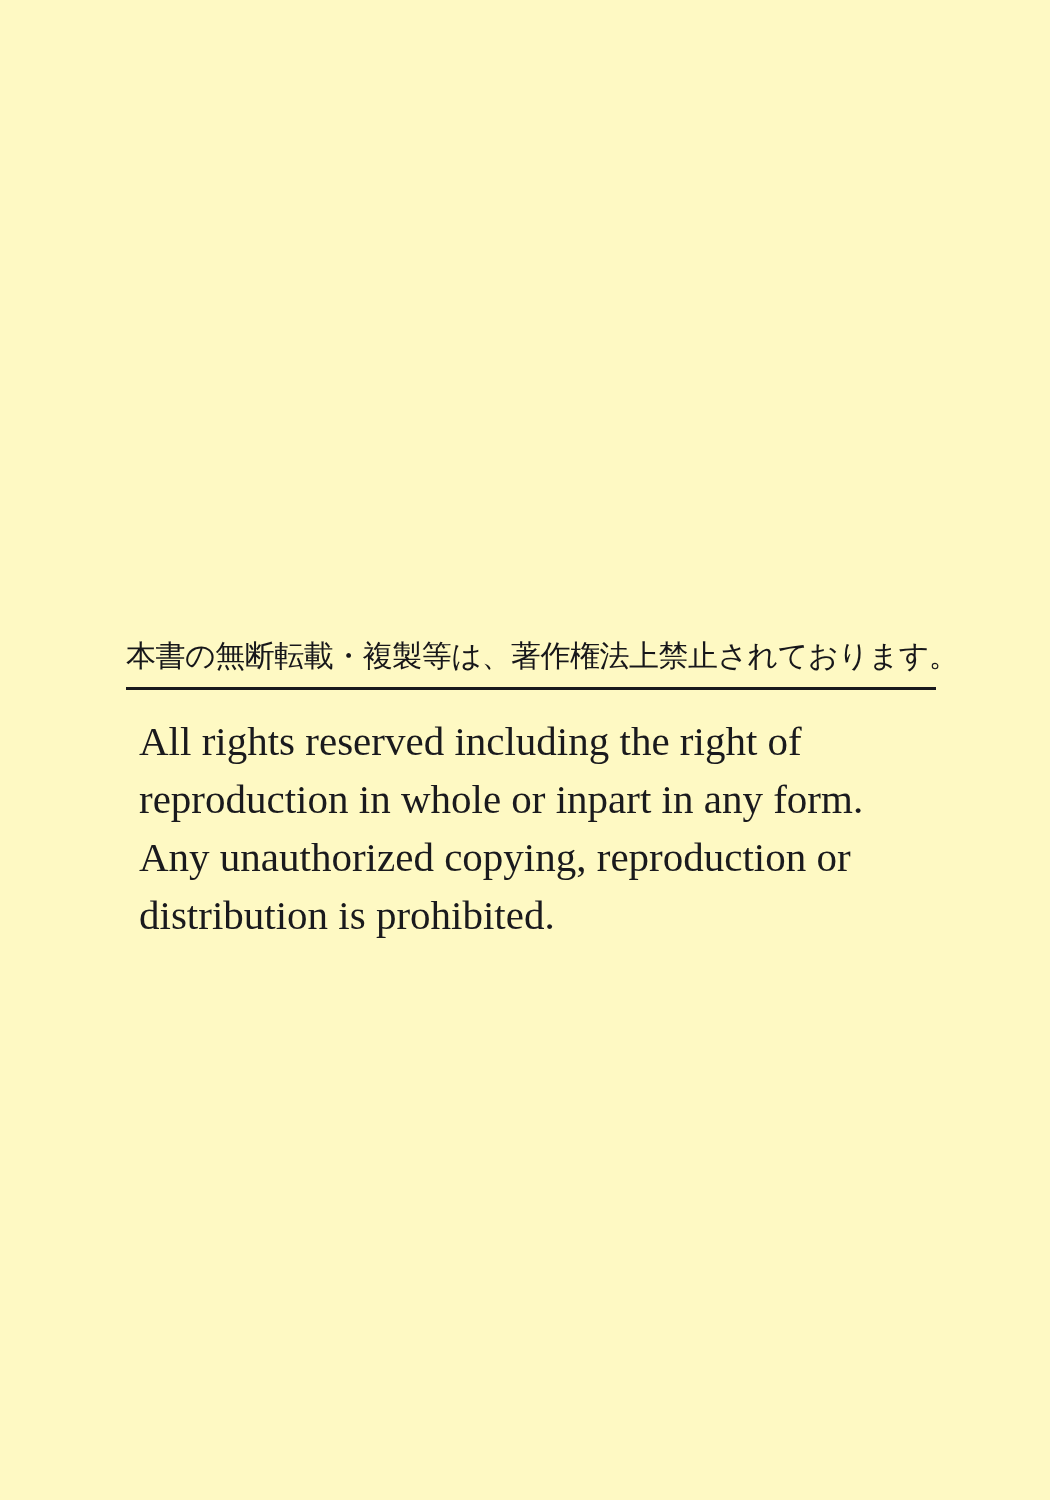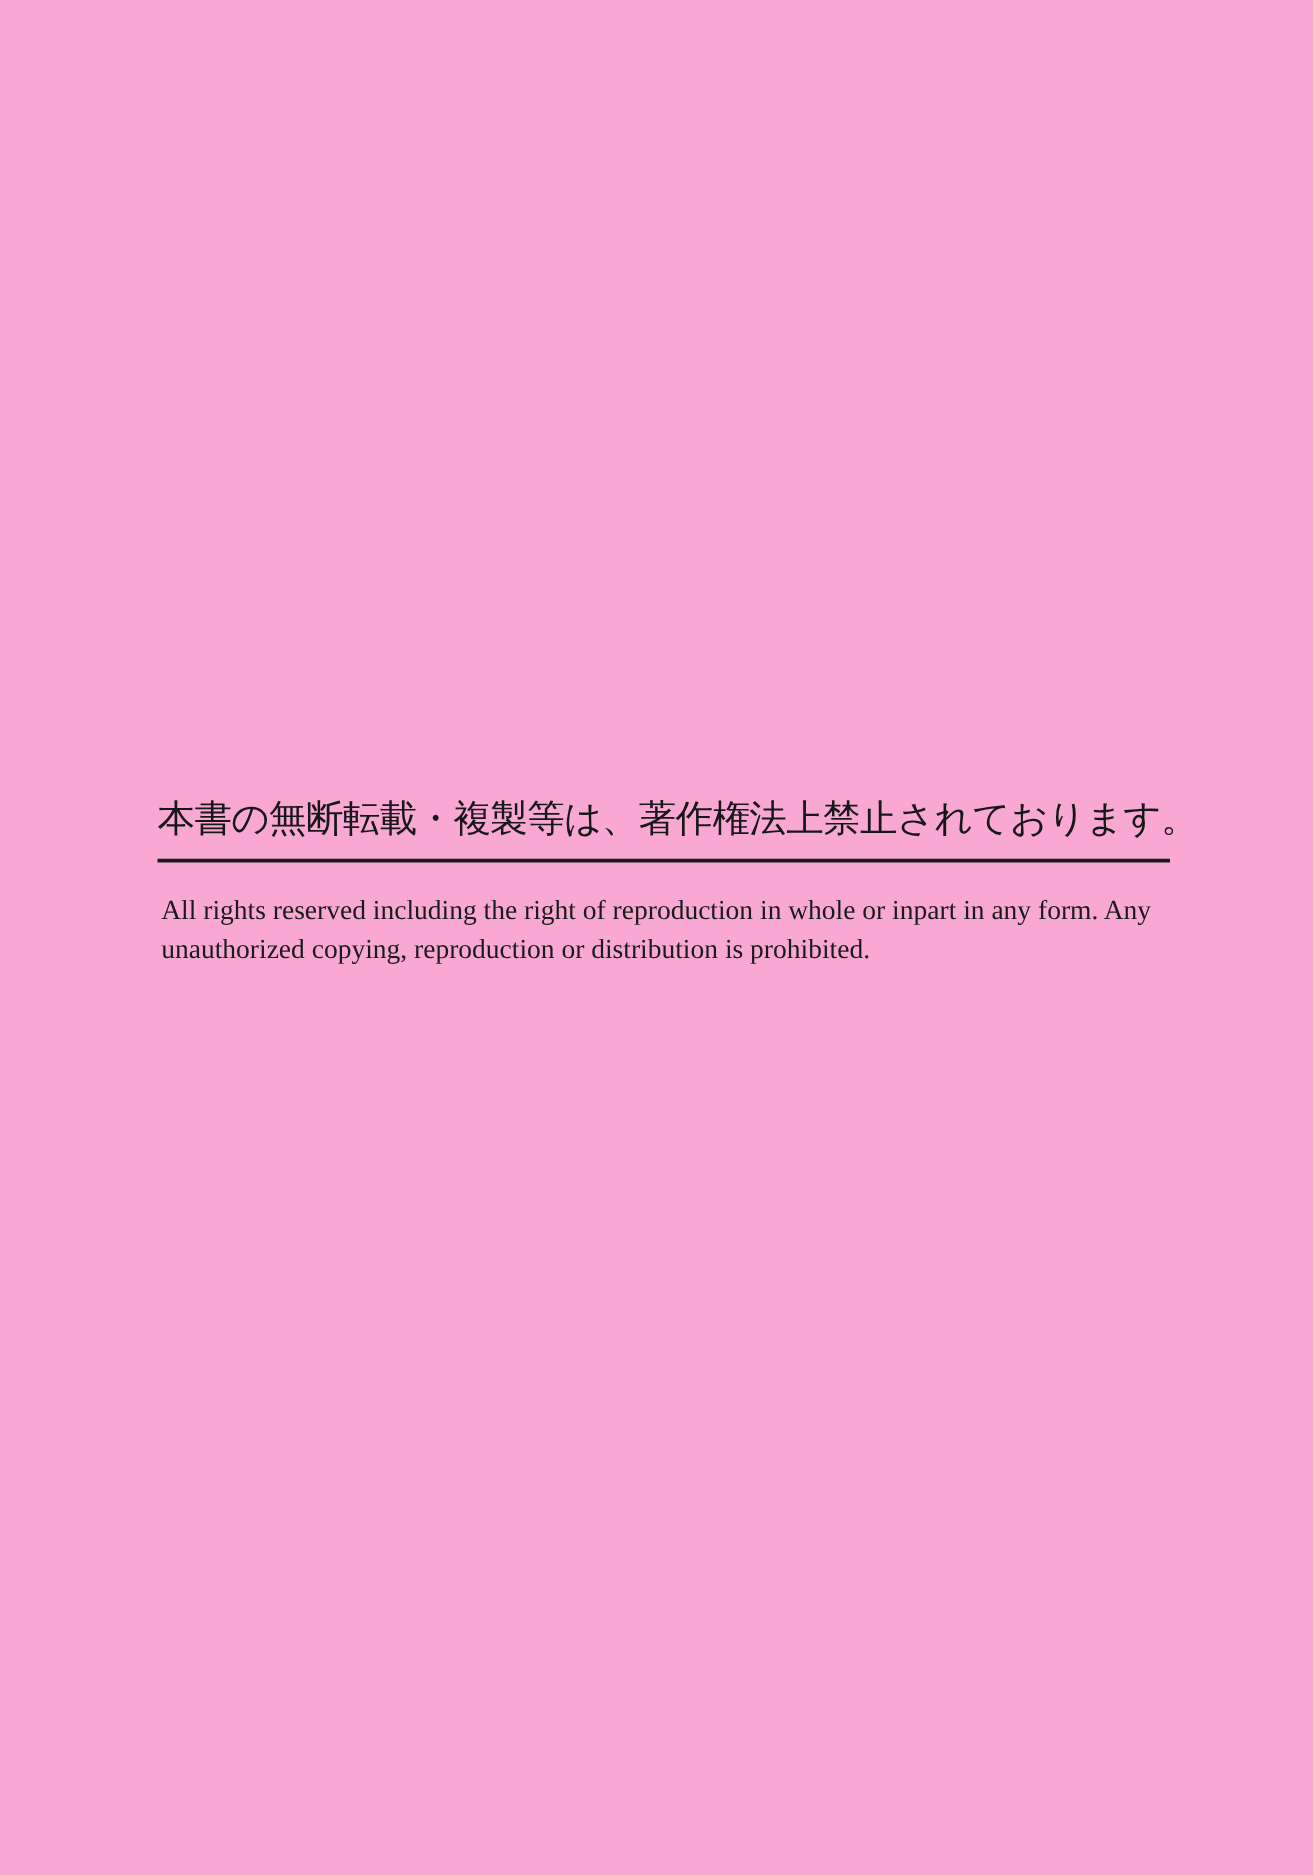--- a/index.html
+++ b/index.html
@@ -4,21 +4,21 @@
 <style>
   html, body {
     margin: 0;
     padding: 0;
     background: #ffffff;
   }
   .page {
     position: relative;
     width: 1050px;
     height: 1500px;
-    background: #f9a8d4;
+    background: #fef9c3;
     overflow: hidden;
   }
   .copyright-block {
     position: absolute;
     left: 126px;
     top: 636px;
     width: 810px;
   }
   .jp-notice {
     font-family: "DejaVu Sans", "Liberation Sans", sans-serif;
@@ -30,24 +30,24 @@
     margin: 0 0 10px 0;
   }
   .rule {
     width: 810px;
     height: 3px;
     background: #1a1a1d;
     margin: 0 0 22px 0;
   }
   .en-notice {
     font-family: "Liberation Serif", "DejaVu Serif", serif;
-    font-size: 22px;
+    font-size: 41px;
     line-height: 1.42;
     color: #1a1a1d;
-    margin: 3px;
+    margin: 13px;
     width: 800px;
   }
 </style>
 </head>
 <body>
 
 <div class="page">
   <div class="copyright-block">
     <p class="jp-notice">本書の無断転載・複製等は、著作権法上禁止されております。</p>
     <div class="rule"></div>

